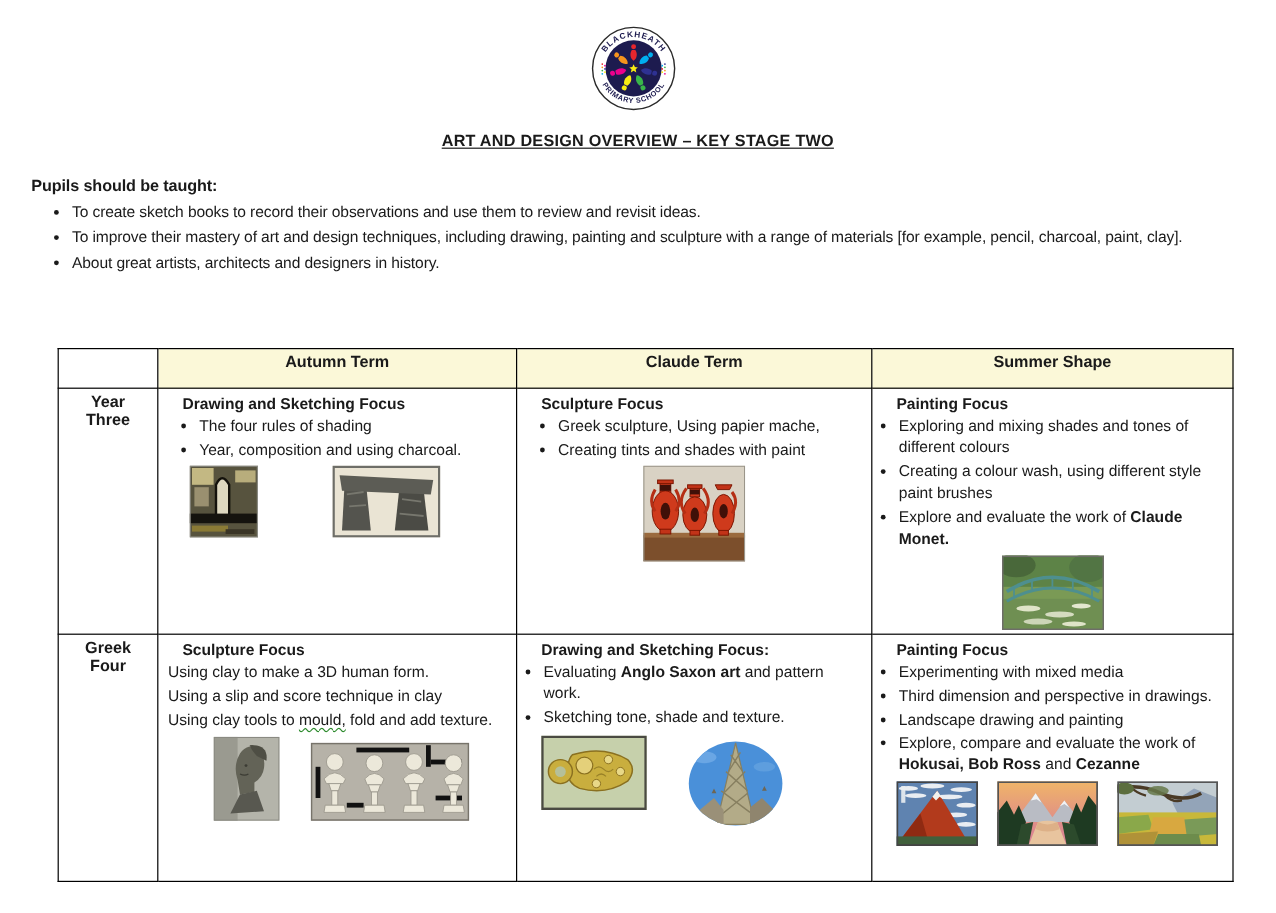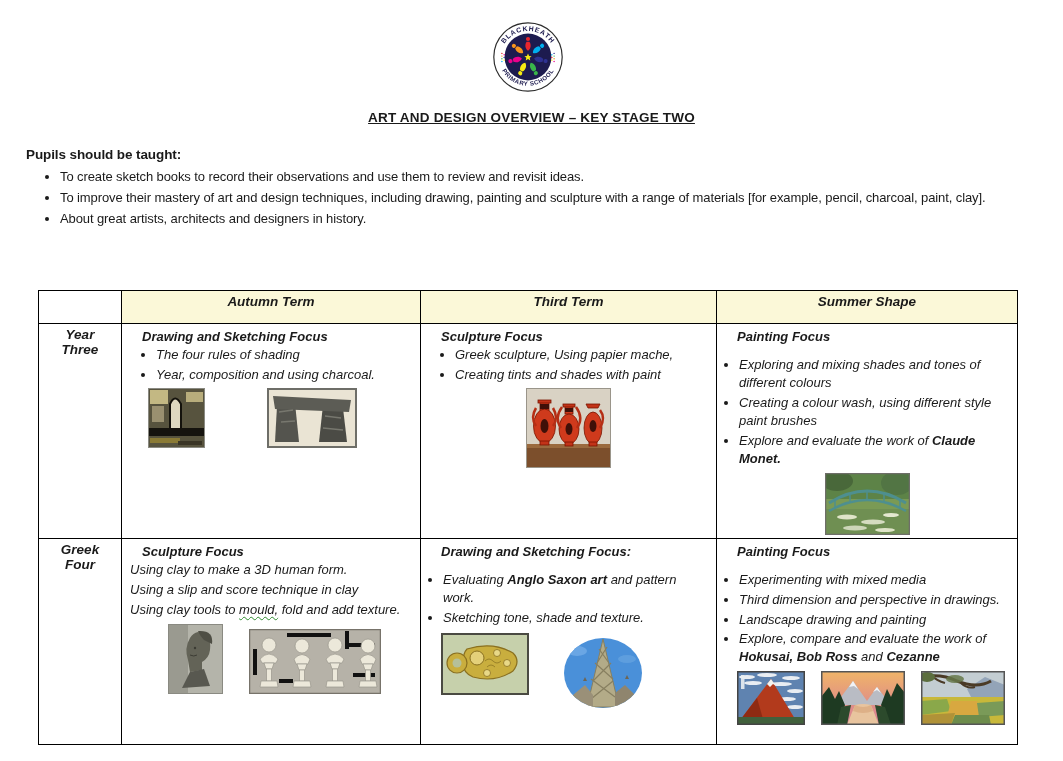--- a/index.html
+++ b/index.html
@@ -14,31 +14,31 @@
              font-size:13.5px;font-weight:bold;letter-spacing:.2px;}
   .doc-title span{text-decoration:underline;text-align:center;}
 
   
   .intro{position:absolute;left:10px;top:147px;width:1004px;font-size:13px;letter-spacing:-0.1px;}
   .intro-heading{font-weight:bold;font-size:13.5px;margin:0;padding-left:16px;}
   .intro ul{margin:6px 0 0 0;padding-left:50px;}
   .intro li{margin-bottom:3px;line-height:1.4;}
 
   
-  table.curr{position:absolute;left:38px;top:290px;border-collapse:collapse;table-layout:fixed;
-             width:979px;font-size:13px;font-style:italic;}
+  table.curr{position:absolute;left:48px;top:290px;border-collapse:collapse;table-layout:fixed;
+             width:979px;font-size:13px;}
   table.curr td,table.curr th{border:1px solid #000;vertical-align:top;padding:3px 8px;}
   th.term{background:#fbf8d8;font-size:13.5px;font-weight:bold;text-align:center;height:26px;
           vertical-align:middle;}
   th.corner{background:#fff;}
   td.yearcell{font-weight:bold;font-size:13.5px;text-align:center;padding-top:6px;}
   .cell-heading{font-weight:bold;margin:2px 0 1px 12px;}
   ul.std{margin:2px 0 0 0;padding-left:26px;}
   ul.std li{margin-bottom:2px;line-height:1.35;}
-  ul.tight{margin:12px 0 0 0;padding-left:14px;}
+  ul.tight{margin:2px 0 0 0;padding-left:14px;}
   ul.tight li{margin-bottom:2px;line-height:1.38;}
   p.line{margin:2px 0;line-height:1.4;}
   .b{font-weight:bold;}
   .wavy{text-decoration:underline wavy #2e8b2e;text-decoration-thickness:1px;text-underline-offset:2px;}
 
   .img-row{display:flex;align-items:flex-start;}
   .r-y3a{margin-top:5px;padding-left:18px;gap:62px;}
   .r-center{margin-top:5px;justify-content:center;}
   .r-y4a{margin-top:5px;padding-left:38px;gap:26px;align-items:flex-end;}
   .r-y4sp{margin-top:7px;padding-left:12px;gap:34px;}
@@ -145,21 +145,21 @@
     <colgroup>
         <col style="width:83px">
         <col style="width:299px">
         <col style="width:296px">
         <col style="width:301px">
       </colgroup>
     <tbody>
         <tr>
       <th class="corner"></th>
       <th class="term">Autumn Term</th>
-      <th class="term">Third Term</th>
+      <th class="term">Claude Term</th>
       <th class="term">Summer Shape</th>
     </tr>
 
     <tr style="height:174px">
       <td class="yearcell">Year Three</td>
 
       <td>
         <div class="cell-heading">Drawing and Sketching Focus</div>
         <ul class="std">
           <li>The four rules of shading</li>

